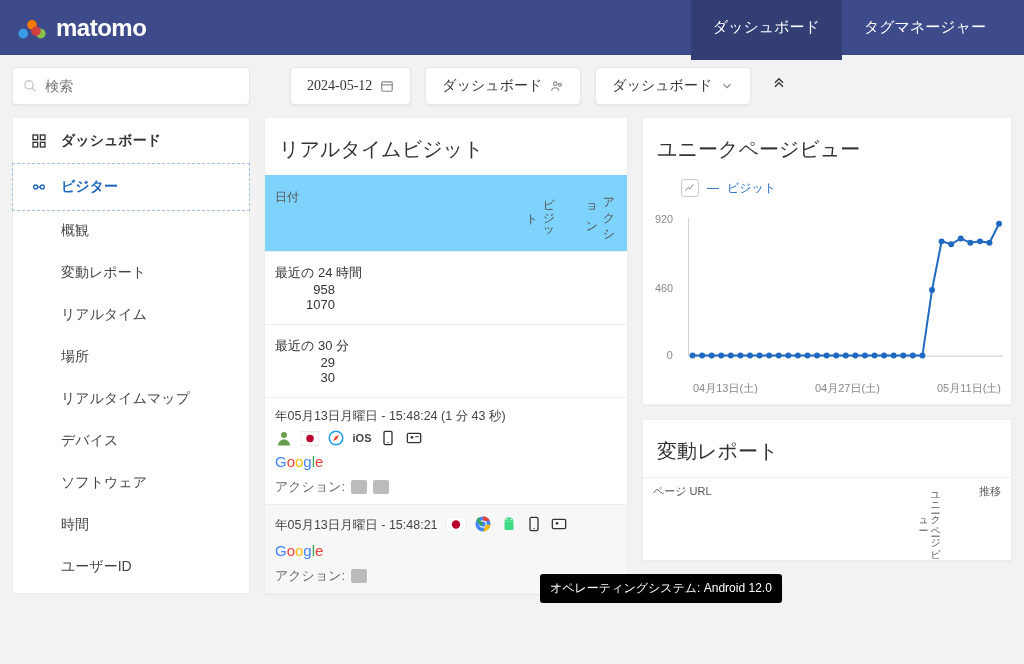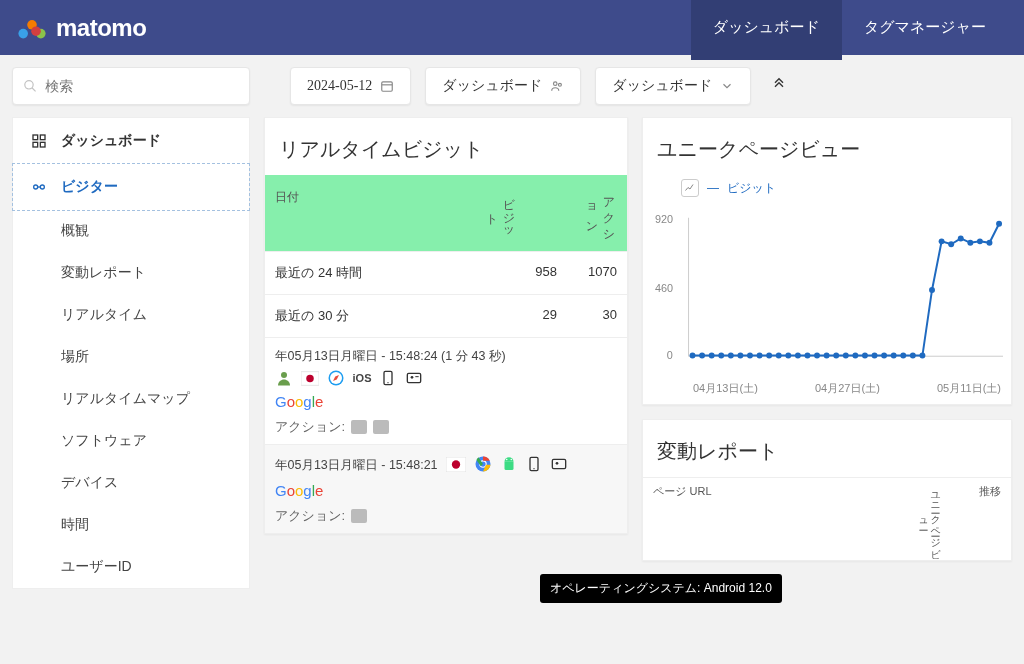--- a/index.html
+++ b/index.html
@@ -34,24 +34,24 @@
 
 .main { flex: 1; display: flex; gap: 14px; }
 .col { display: flex; flex-direction: column; gap: 14px; }
 .col-left { width: 364px; }
 .col-right { flex: 1; }
 
 .card { background: #fff; border: 1px solid #eee; box-shadow: 0 1px 2px rgba(0,0,0,0.05); }
 .card-title { font-size: 20px; font-weight: 500; color: #333; padding: 18px 14px 12px; }
 
 
-.rt-head { display: flex; background: #86efac; padding: 14px 10px; font-size: 12px; color: #555; gap: 40px; }
+.rt-head { display: flex; background: #7dd3fc; padding: 14px 10px; font-size: 12px; color: #555; }
 .rt-head .c1 { flex: 1; }
 .rt-head .cv { width: 60px; text-align: center; writing-mode: vertical-rl; letter-spacing: 2px; height: 48px; }
-.rt-row { display: flex; padding: 12px 10px; font-size: 13px; border-top: 1px solid #eee; }
+.rt-row { display: flex; padding: 12px 10px; font-size: 13px; border-top: 1px solid #eee; flex-direction: column; }
 .rt-row .c1 { flex: 1; }
 .rt-row .cn { width: 60px; text-align: right; }
 
 .visit { padding: 10px 10px 8px; border-top: 1px solid #eee; font-size: 12.5px; color: #444; }
 .visit.alt { background: #f7f7f7; }
 .visit-line { display: flex; align-items: center; gap: 8px; flex-wrap: wrap; }
 .visit-meta { margin-top: 6px; display: flex; align-items: center; gap: 10px; }
 .visit-icons { display: flex; gap: 8px; align-items: center; margin-top: 4px; }
 .visit-icons .ic { width: 18px; height: 18px; display: inline-flex; align-items: center; justify-content: center; }
 .google-text { font-size: 15px; font-weight: 400; }
@@ -150,22 +150,22 @@
             <line x1="10" y1="12" x2="14" y2="12" stroke="#1f6ac0" stroke-width="2"></line>
           </svg>
       </span>
       <span>ビジター</span>
     </div>
     <div class="sidebar-sub">概観</div>
     <div class="sidebar-sub">変動レポート</div>
     <div class="sidebar-sub">リアルタイム</div>
     <div class="sidebar-sub">場所</div>
     <div class="sidebar-sub">リアルタイムマップ</div>
+    <div class="sidebar-sub">デバイス</div>
     <div class="sidebar-sub">ソフトウェア</div>
-    <div class="sidebar-sub">デバイス</div>
     <div class="sidebar-sub">時間</div>
     <div class="sidebar-sub">ユーザーID</div>
   </div>
 
   <div class="main">
     <div class="col col-left">
       <div class="card">
         <div class="card-title">リアルタイムビジット</div>
         <div class="rt-head">
           <div class="c1">日付</div>

